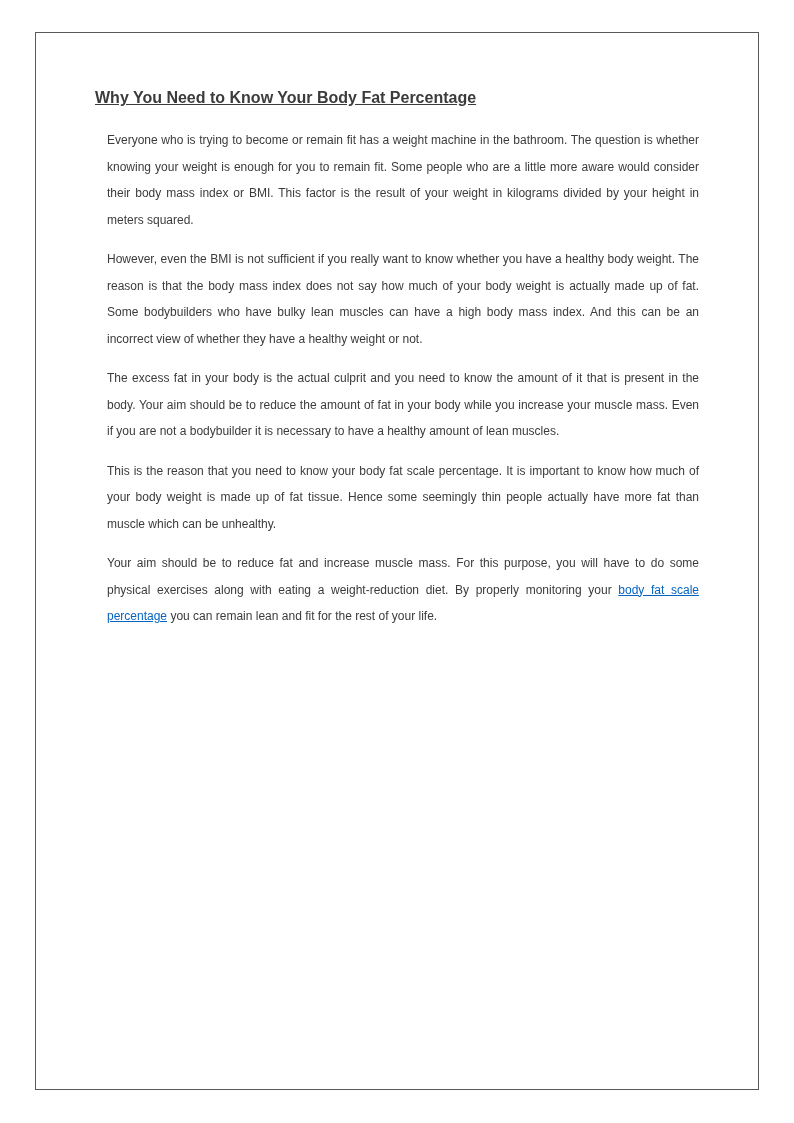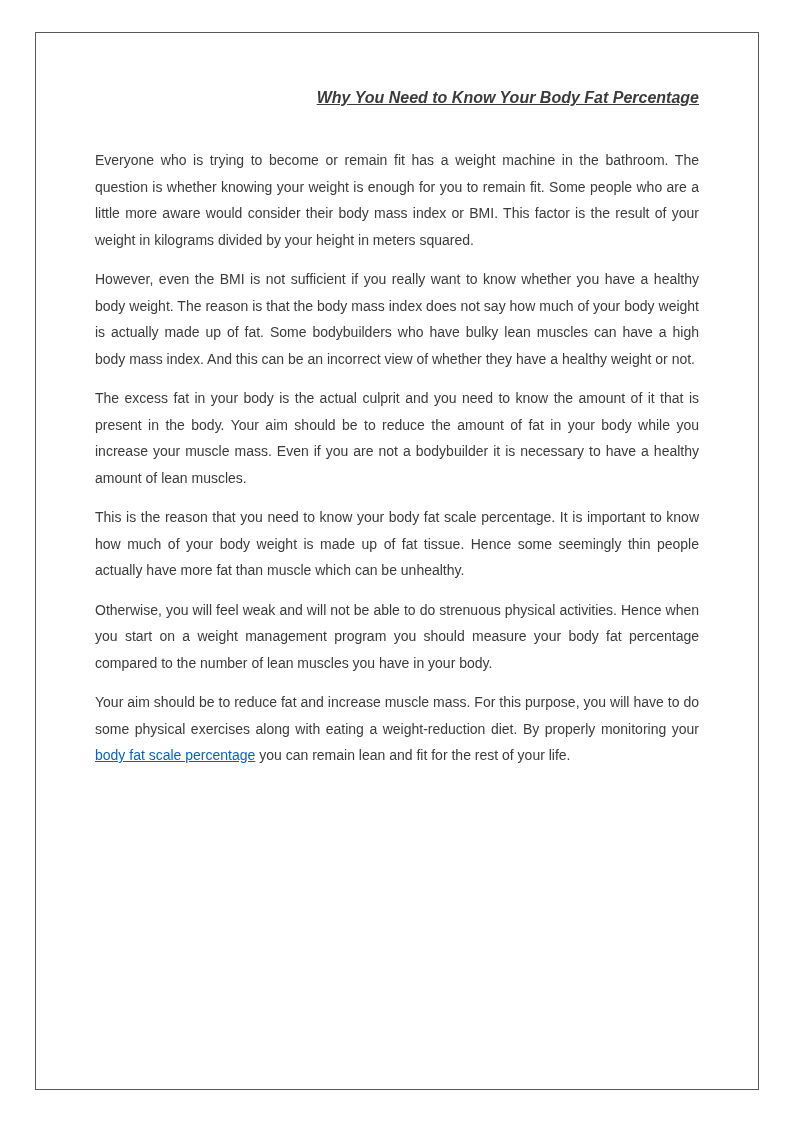--- a/index.html
+++ b/index.html
@@ -20,31 +20,30 @@
     position: absolute;
     left: 35px;
     top: 32px;
     width: 724px;
     height: 1058px;
     border: 1.5px solid var(--border-color, #595959);
     padding: 56px 59px 40px 59px;
     overflow: hidden;
   }
   .doc-title {
-    margin: 0 0 40px 0;
-    text-align: right;
+    margin: 0 0 20px 0;
+    text-align: left;
     font-size: 16px;
     font-weight: bold;
     text-decoration: underline;
     color: var(--text-color, #3b3b3b);
-    font-style: italic;
   }
   .para {
-    margin: 0 0 13px 0;
-    font-size: 14px;
+    margin: 0 0 13px 12px;
+    font-size: 12px;
     line-height: 26.5px;
     text-align: justify;
     color: var(--text-color, #3b3b3b);
   }
   .doc-link {
     color: var(--link-color, #0563C1);
     text-decoration: underline;
     cursor: pointer;
   }
 </style>
@@ -57,18 +56,17 @@
     <h1 class="doc-title">Why You Need to Know Your Body Fat Percentage</h1>
 
     <p class="para">Everyone who is trying to become or remain fit has a weight machine in the bathroom. The question is whether knowing your weight is enough for you to remain fit. Some people who are a little more aware would consider their body mass index or BMI. This factor is the result of your weight in kilograms divided by your height in meters squared.</p>
 
     <p class="para">However, even the BMI is not sufficient if you really want to know whether you have a healthy body weight. The reason is that the body mass index does not say how much of your body weight is actually made up of fat. Some bodybuilders who have bulky lean muscles can have a high body mass index. And this can be an incorrect view of whether they have a healthy weight or not.</p>
 
     <p class="para">The excess fat in your body is the actual culprit and you need to know the amount of it that is present in the body. Your aim should be to reduce the amount of fat in your body while you increase your muscle mass. Even if you are not a bodybuilder it is necessary to have a healthy amount of lean muscles.</p>
 
     <p class="para">This is the reason that you need to know your body fat scale percentage. It is important to know how much of your body weight is made up of fat tissue. Hence some seemingly thin people actually have more fat than muscle which can be unhealthy.</p>
 
-    <p class="para">Otherwise, you will feel weak and will not be able to do strenuous physical activities. Hence when you start on a weight management program you should measure your body fat percentage compared to the number of lean muscles you have in your body.</p>
 
     <p class="para"><span>Your aim should be to reduce fat and increase muscle mass. For this purpose, you will have to do some physical exercises along with eating a weight-reduction diet. By properly monitoring your </span><a class="doc-link" href="#">body fat scale percentage</a><span> you can remain lean and fit for the rest of your life.</span></p>
 
   </div>
 </div>
 
 </body></html>

